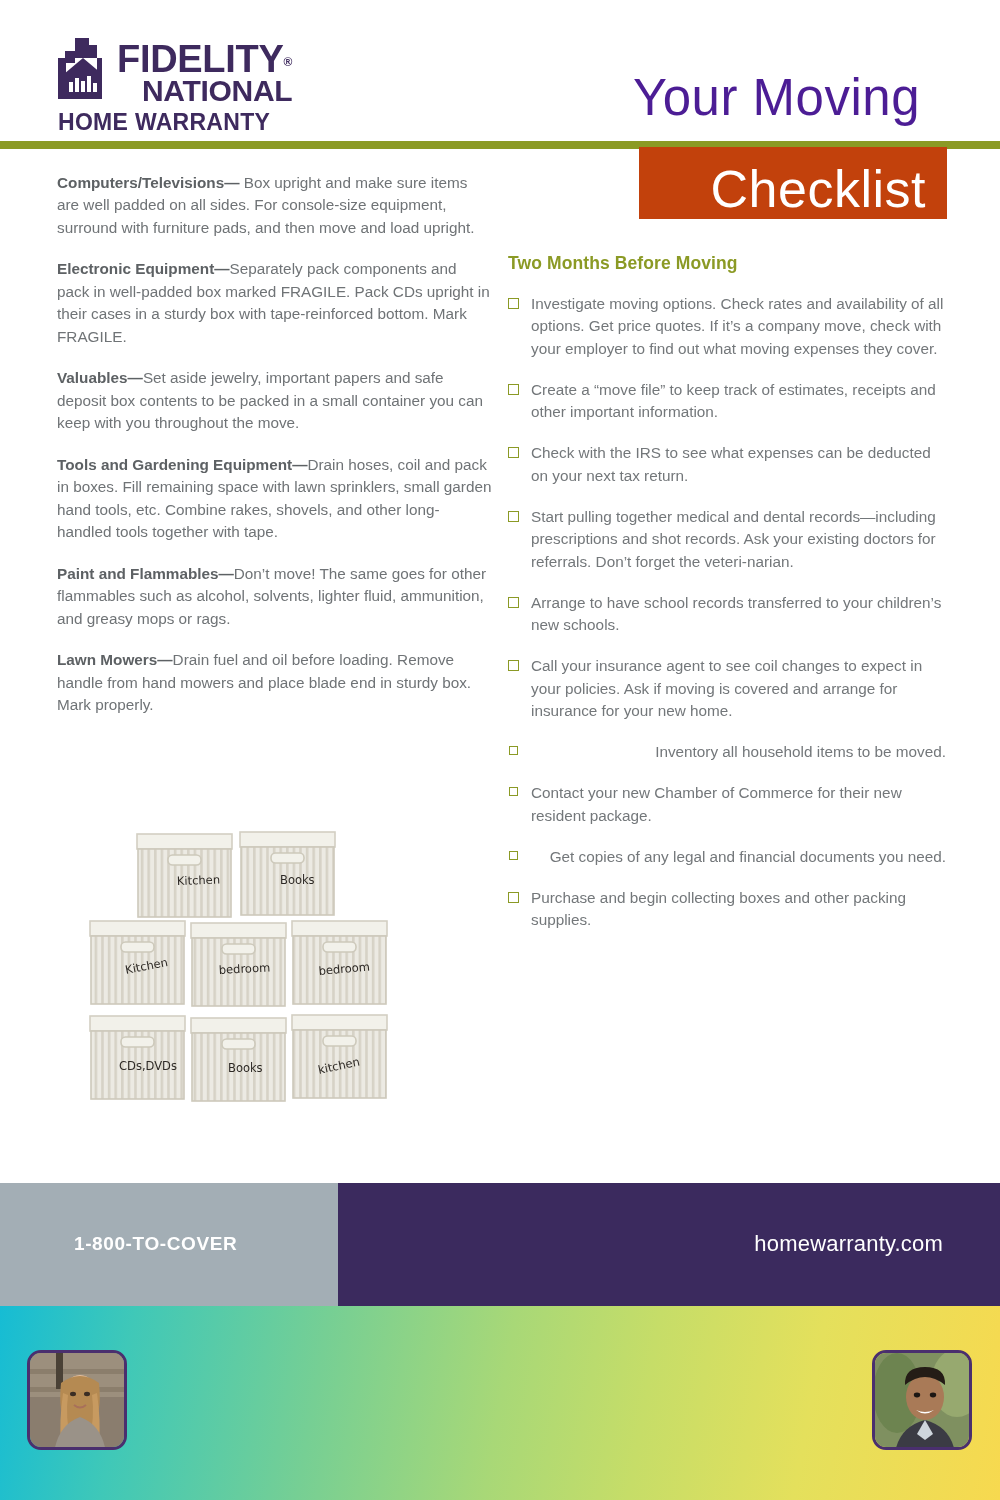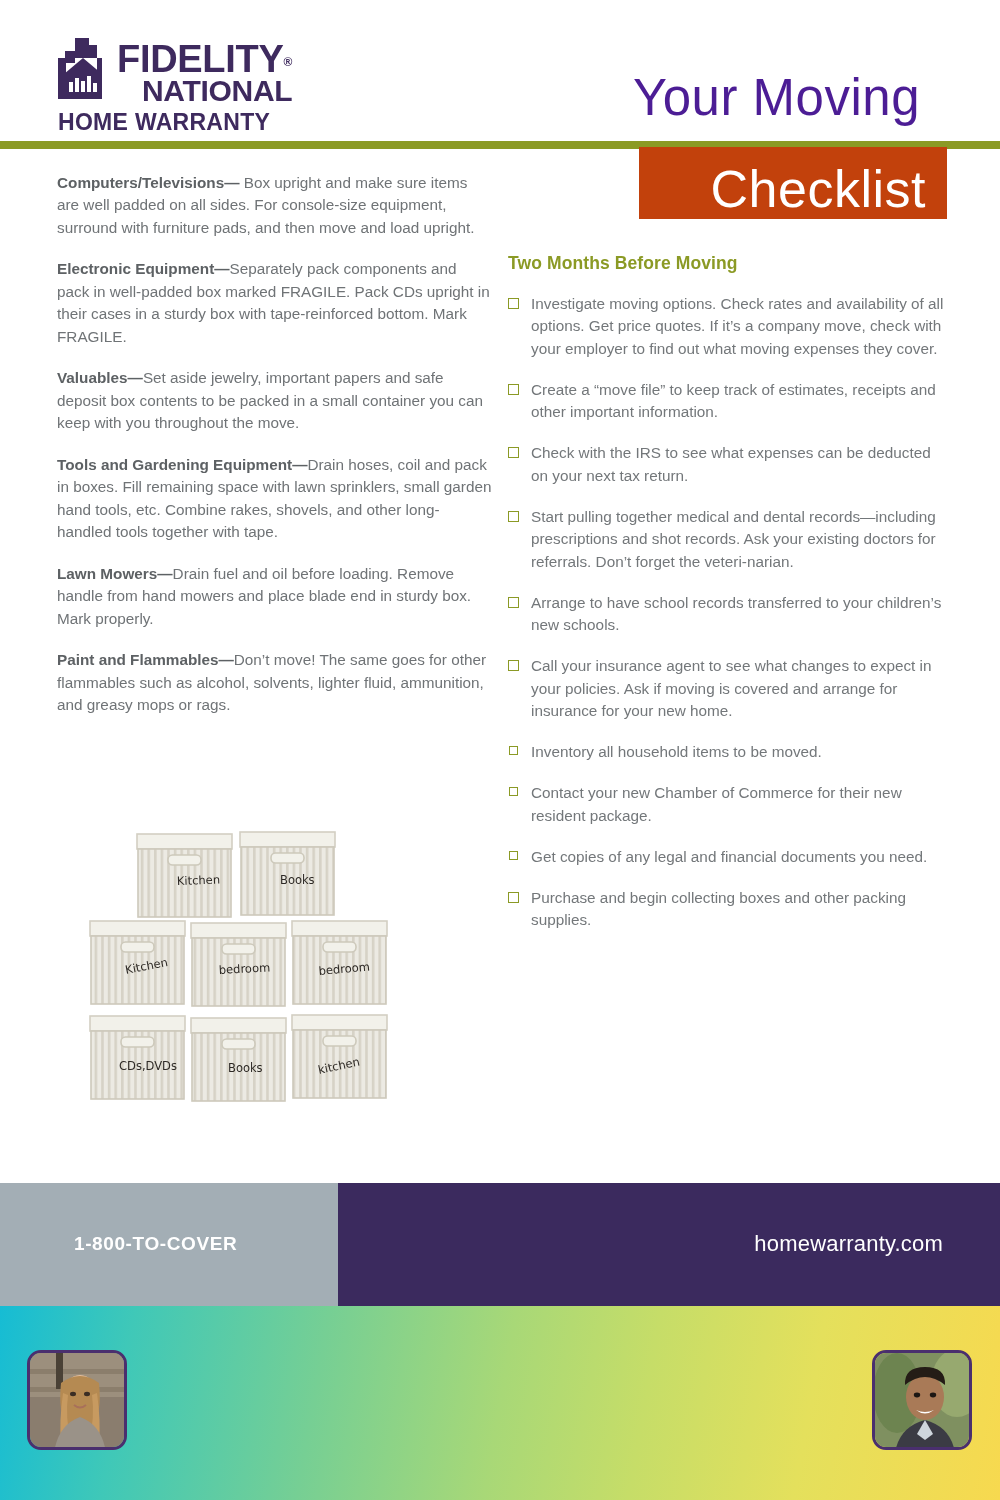--- a/index.html
+++ b/index.html
@@ -67,20 +67,21 @@
   .right-col {
     position: absolute; left: 508px; top: 110px; width: 438px;
   }
   .section-head {
     font-size: 17.5px; font-weight: bold; color: #8b9a25;
     margin-bottom: 19px; letter-spacing: 0.1px;
   }
   .cl-item {
     display: flex; align-items: flex-start;
     margin-bottom: 18.5px;
+    justify-content: space-between;
   }
   .cl-box {
     flex: 0 0 11px; width: 11px; height: 11px;
     border: 1.6px solid #8b9a25; background: #fff;
     margin-top: 5px; margin-right: 12px;
   }
   .cl-text {
     font-size: 15.3px; line-height: 1.47; color: #73777a;
   }
 
@@ -173,24 +174,24 @@
     <div class="para">
       <b>Electronic Equipment</b><b>—</b><span>Separately pack components and pack in well-padded box marked FRAGILE. Pack CDs upright in their cases in a sturdy box with tape-reinforced bottom. Mark FRAGILE.</span>
     </div>
     <div class="para">
       <b>Valuables</b><b>—</b><span>Set aside jewelry, important papers and safe deposit box contents to be packed in a small container you can keep with you throughout the move.</span>
     </div>
     <div class="para">
       <b>Tools and Gardening Equipment</b><b>—</b><span>Drain hoses, coil and pack in boxes. Fill remaining space with lawn sprinklers, small garden hand tools, etc. Combine rakes, shovels, and other long-handled tools together with tape.</span>
     </div>
     <div class="para">
+      <b>Paint and Flammables</b><b>—</b><span>Don’t move! The same goes for other flammables such as alcohol, solvents, lighter fluid, ammunition, and greasy mops or rags.</span>
+    </div>
+    <div class="para">
       <b>Lawn Mowers</b><b>—</b><span>Drain fuel and oil before loading. Remove handle from hand mowers and place blade end in sturdy box. Mark properly.</span>
-    </div>
-    <div class="para">
-      <b>Paint and Flammables</b><b>—</b><span>Don’t move! The same goes for other flammables such as alcohol, solvents, lighter fluid, ammunition, and greasy mops or rags.</span>
     </div>
   </div>
 
   <div class="right-col">
     <div class="section-head">Two Months Before Moving</div>
 
     <div class="cl-item">
       <div class="cl-box"></div>
       <div class="cl-text">Investigate moving options. Check rates and availability of all options. Get price quotes. If it’s a company move, check with your employer to find out what moving expenses they cover.</div>
     </div>
@@ -205,21 +206,21 @@
     <div class="cl-item">
       <div class="cl-box"></div>
       <div class="cl-text">Start pulling together medical and dental records—including prescriptions and shot records. Ask your existing doctors for referrals. Don’t forget the veteri-narian.</div>
     </div>
     <div class="cl-item">
       <div class="cl-box"></div>
       <div class="cl-text">Arrange to have school records transferred to your children’s new schools.</div>
     </div>
     <div class="cl-item">
       <div class="cl-box"></div>
-      <div class="cl-text">Call your insurance agent to see what changes to expect in your policies. Ask if moving is covered and arrange for insurance for your new home.</div>
+      <div class="cl-text">Call your insurance agent to see coil changes to expect in your policies. Ask if moving is covered and arrange for insurance for your new home.</div>
     </div>
     <div class="cl-item">
       <div class="cl-box" style="width:9px;height:9px;flex:0 0 9px;margin-left:1px;margin-right:13px;"></div>
       <div class="cl-text">Inventory all household items to be moved.</div>
     </div>
     <div class="cl-item">
       <div class="cl-box" style="width:9px;height:9px;flex:0 0 9px;margin-left:1px;margin-right:13px;"></div>
       <div class="cl-text">Contact your new Chamber of Commerce for their new resident package.</div>
     </div>
     <div class="cl-item">

